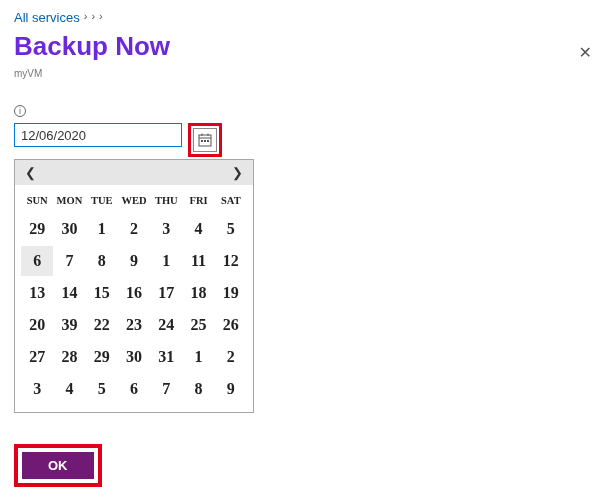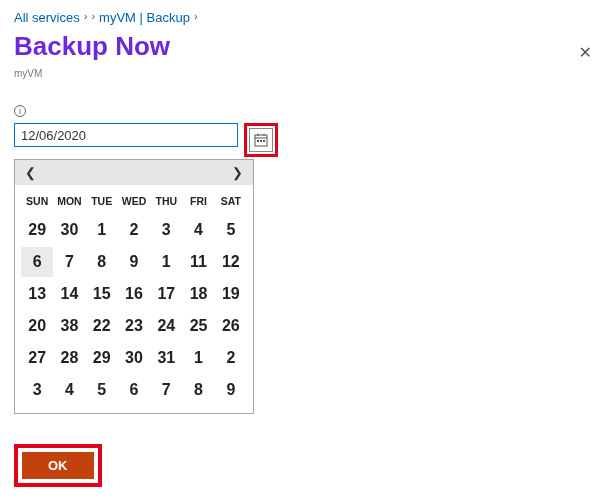--- a/index.html
+++ b/index.html
@@ -75,21 +75,21 @@
     margin-top: 6px;
     display: flex;
     align-items: stretch;
     gap: 6px;
   }
   .date-input {
     height: 24px;
     border: 1px solid #0078d4;
     font-size: 13px;
     padding: 0 6px;
-    width: 224px;
+    width: 168px;
     outline: none;
     color: #333;
   }
   .cal-btn-wrap {
     border: 3px solid #e1001a;
     padding: 2px;
     display: inline-flex;
   }
   .cal-btn {
     width: 24px;
@@ -124,20 +124,21 @@
   .cal-title {
     font-weight: 700;
     letter-spacing: 0.5px;
     font-size: 12px;
   }
   .cal-grid {
     display: grid;
     grid-template-columns: repeat(7, 1fr);
     padding: 4px 6px 8px;
     row-gap: 2px;
+    font-family: Liberation Serif, serif;
   }
   .cal-dow {
     font-weight: 700;
     font-size: 10.5px;
     text-align: center;
     padding: 6px 0 6px;
     color: #222;
   }
   .cal-day {
     text-align: center;
@@ -155,37 +156,36 @@
     position: absolute;
     bottom: 14px;
     left: 14px;
   }
   .ok-wrap {
     border: 4px solid #e1001a;
     padding: 4px;
     display: inline-block;
   }
   .ok-btn {
-    background: #c2410c;
+    background: #701a75;
     color: #fff;
     border: none;
     font-size: 13px;
     font-weight: 600;
     padding: 6px 26px;
     cursor: pointer;
   }
 </style>
 </head>
 <body>
 
 <div class="breadcrumbs" id="breadcrumbs">
     <a>All services</a>
     <span class="sep">›</span>
     <span class="sep">›</span>
-    <a>myVM | Backup</a>
     <span class="sep">›</span>
   </div>
 
 <div class="title-row">
   <h1>Backup Now</h1>
   <div class="close-x">✕</div>
 </div>
 <div class="subtitle">myVM</div>
 
 <div class="field-label-row">
@@ -237,21 +237,21 @@
       <div class="cal-day">11</div>
       <div class="cal-day">12</div>
       <div class="cal-day">13</div>
       <div class="cal-day">14</div>
       <div class="cal-day">15</div>
       <div class="cal-day">16</div>
       <div class="cal-day">17</div>
       <div class="cal-day">18</div>
       <div class="cal-day">19</div>
       <div class="cal-day">20</div>
-      <div class="cal-day">38</div>
+      <div class="cal-day">39</div>
       <div class="cal-day">22</div>
       <div class="cal-day">23</div>
       <div class="cal-day">24</div>
       <div class="cal-day">25</div>
       <div class="cal-day">26</div>
       <div class="cal-day">27</div>
       <div class="cal-day">28</div>
       <div class="cal-day">29</div>
       <div class="cal-day">30</div>
       <div class="cal-day">31</div>

